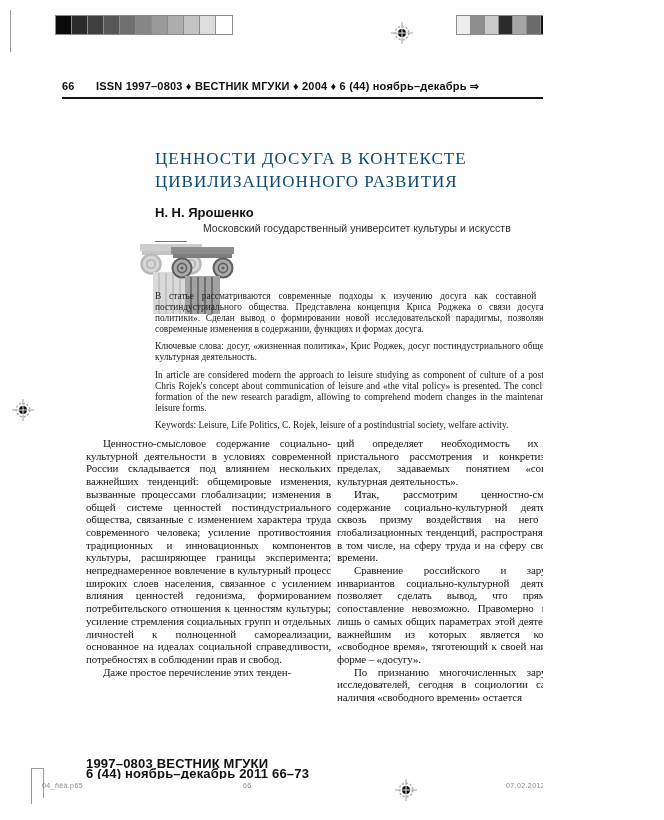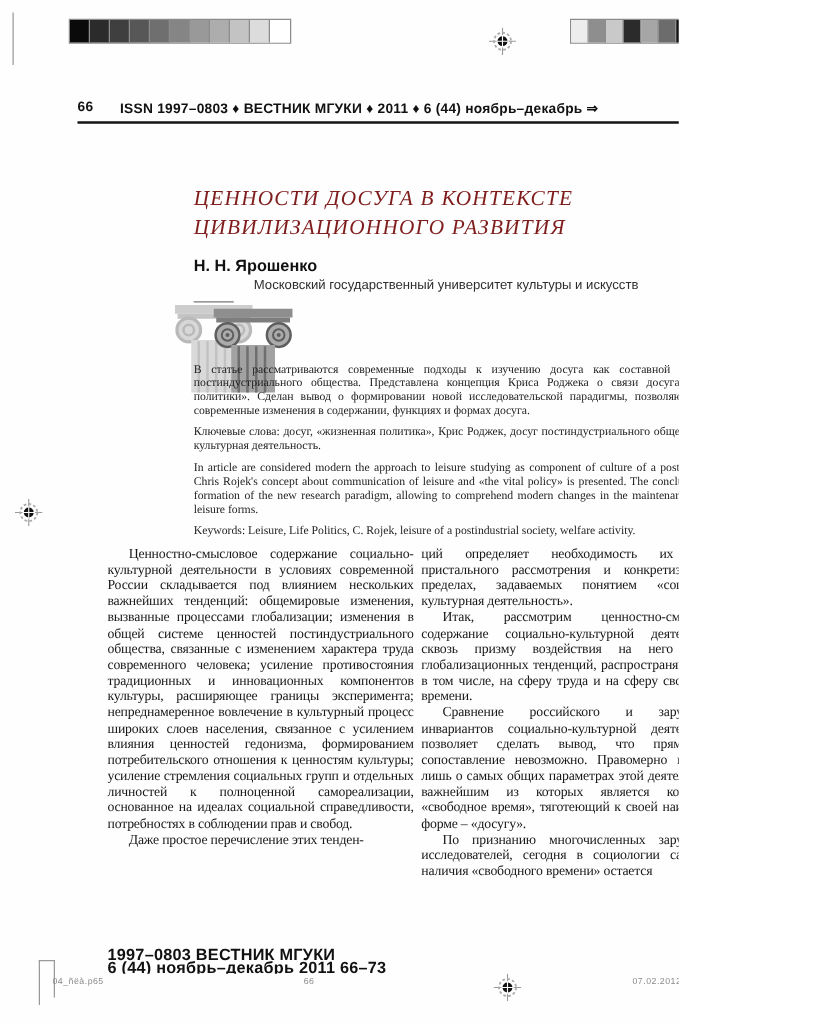--- a/index.html
+++ b/index.html
@@ -15,21 +15,21 @@
   .calbar.left span{width:16px;}
   .calbar.right span{width:14px;}
   .regmark{width:22px;height:22px;}
 
   
   .hdr{font-family:"Liberation Sans",sans-serif;font-weight:bold;font-size:11px;
        letter-spacing:.2px;color:#111;white-space:nowrap;}
   .hdr-rule{height:2px;background:#151515;}
 
   
-  .title{font-style:italic;font-size:17px;line-height:23px;letter-spacing:1px;color:#7f1d1d;}
+  .title{font-size:17px;line-height:23px;letter-spacing:1px;color:#0c4a6e;}
   .author{font-family:"Liberation Sans",sans-serif;font-weight:bold;font-size:13px;color:#111;}
   .affil{font-family:"Liberation Sans",sans-serif;font-size:10.5px;color:#2e2e2e;}
   .minirule{height:1px;background:#777;}
 
   
   .abstract{width:456px;font-size:9.4px;line-height:11.1px;text-align:justify;color:#222;}
   .abstract p{margin:0 0 6px 0;}
 
   
   .col{width:245px;font-size:11px;line-height:12.7px;text-align:justify;
@@ -108,21 +108,21 @@
   <svg class="abs regmark" style="left:395px;top:779px;" viewBox="0 0 20 20">
     <line x1="10" y1="0" x2="10" y2="20" stroke="#9a9a9a" stroke-width="0.8"></line>
     <line x1="0" y1="10" x2="20" y2="10" stroke="#9a9a9a" stroke-width="0.8"></line>
     <circle cx="10" cy="10" r="6.2" fill="none" stroke="#ababab" stroke-width="1.3" stroke-dasharray="2 1.6"></circle>
     <circle cx="10" cy="10" r="3.6" fill="#121212"></circle>
     <line x1="10" y1="5.5" x2="10" y2="14.5" stroke="#fff" stroke-width="0.8"></line>
     <line x1="5.5" y1="10" x2="14.5" y2="10" stroke="#fff" stroke-width="0.8"></line>
   </svg>
 
   <div class="abs hdr" style="left:62px;top:80px;">66</div>
-  <div class="abs hdr" style="left:96px;top:80px;">ISSN 1997–0803 ♦ ВЕСТНИК МГУКИ ♦ 2011 ♦ 6 (44) ноябрь–декабрь ⇒</div>
+  <div class="abs hdr" style="left:96px;top:80px;">ISSN 1997–0803 ♦ ВЕСТНИК МГУКИ ♦ 2004 ♦ 6 (44) ноябрь–декабрь ⇒</div>
   <div class="abs hdr-rule" style="left:62px;top:97px;width:540px;"></div>
 
   <div class="abs title" style="left:155px;top:147px;width:430px;">
     <div>ЦЕННОСТИ ДОСУГА В КОНТЕКСТЕ</div>
     <div>ЦИВИЛИЗАЦИОННОГО РАЗВИТИЯ</div>
   </div>
   <div class="abs author" style="left:155px;top:205px;">Н. Н. Ярошенко</div>
   <div class="abs affil" style="left:155px;top:222px;padding-left:48px;">Московский государственный университет культуры и искусств</div>
   <div class="abs minirule" style="left:155px;top:241px;width:32px;"></div>
 

